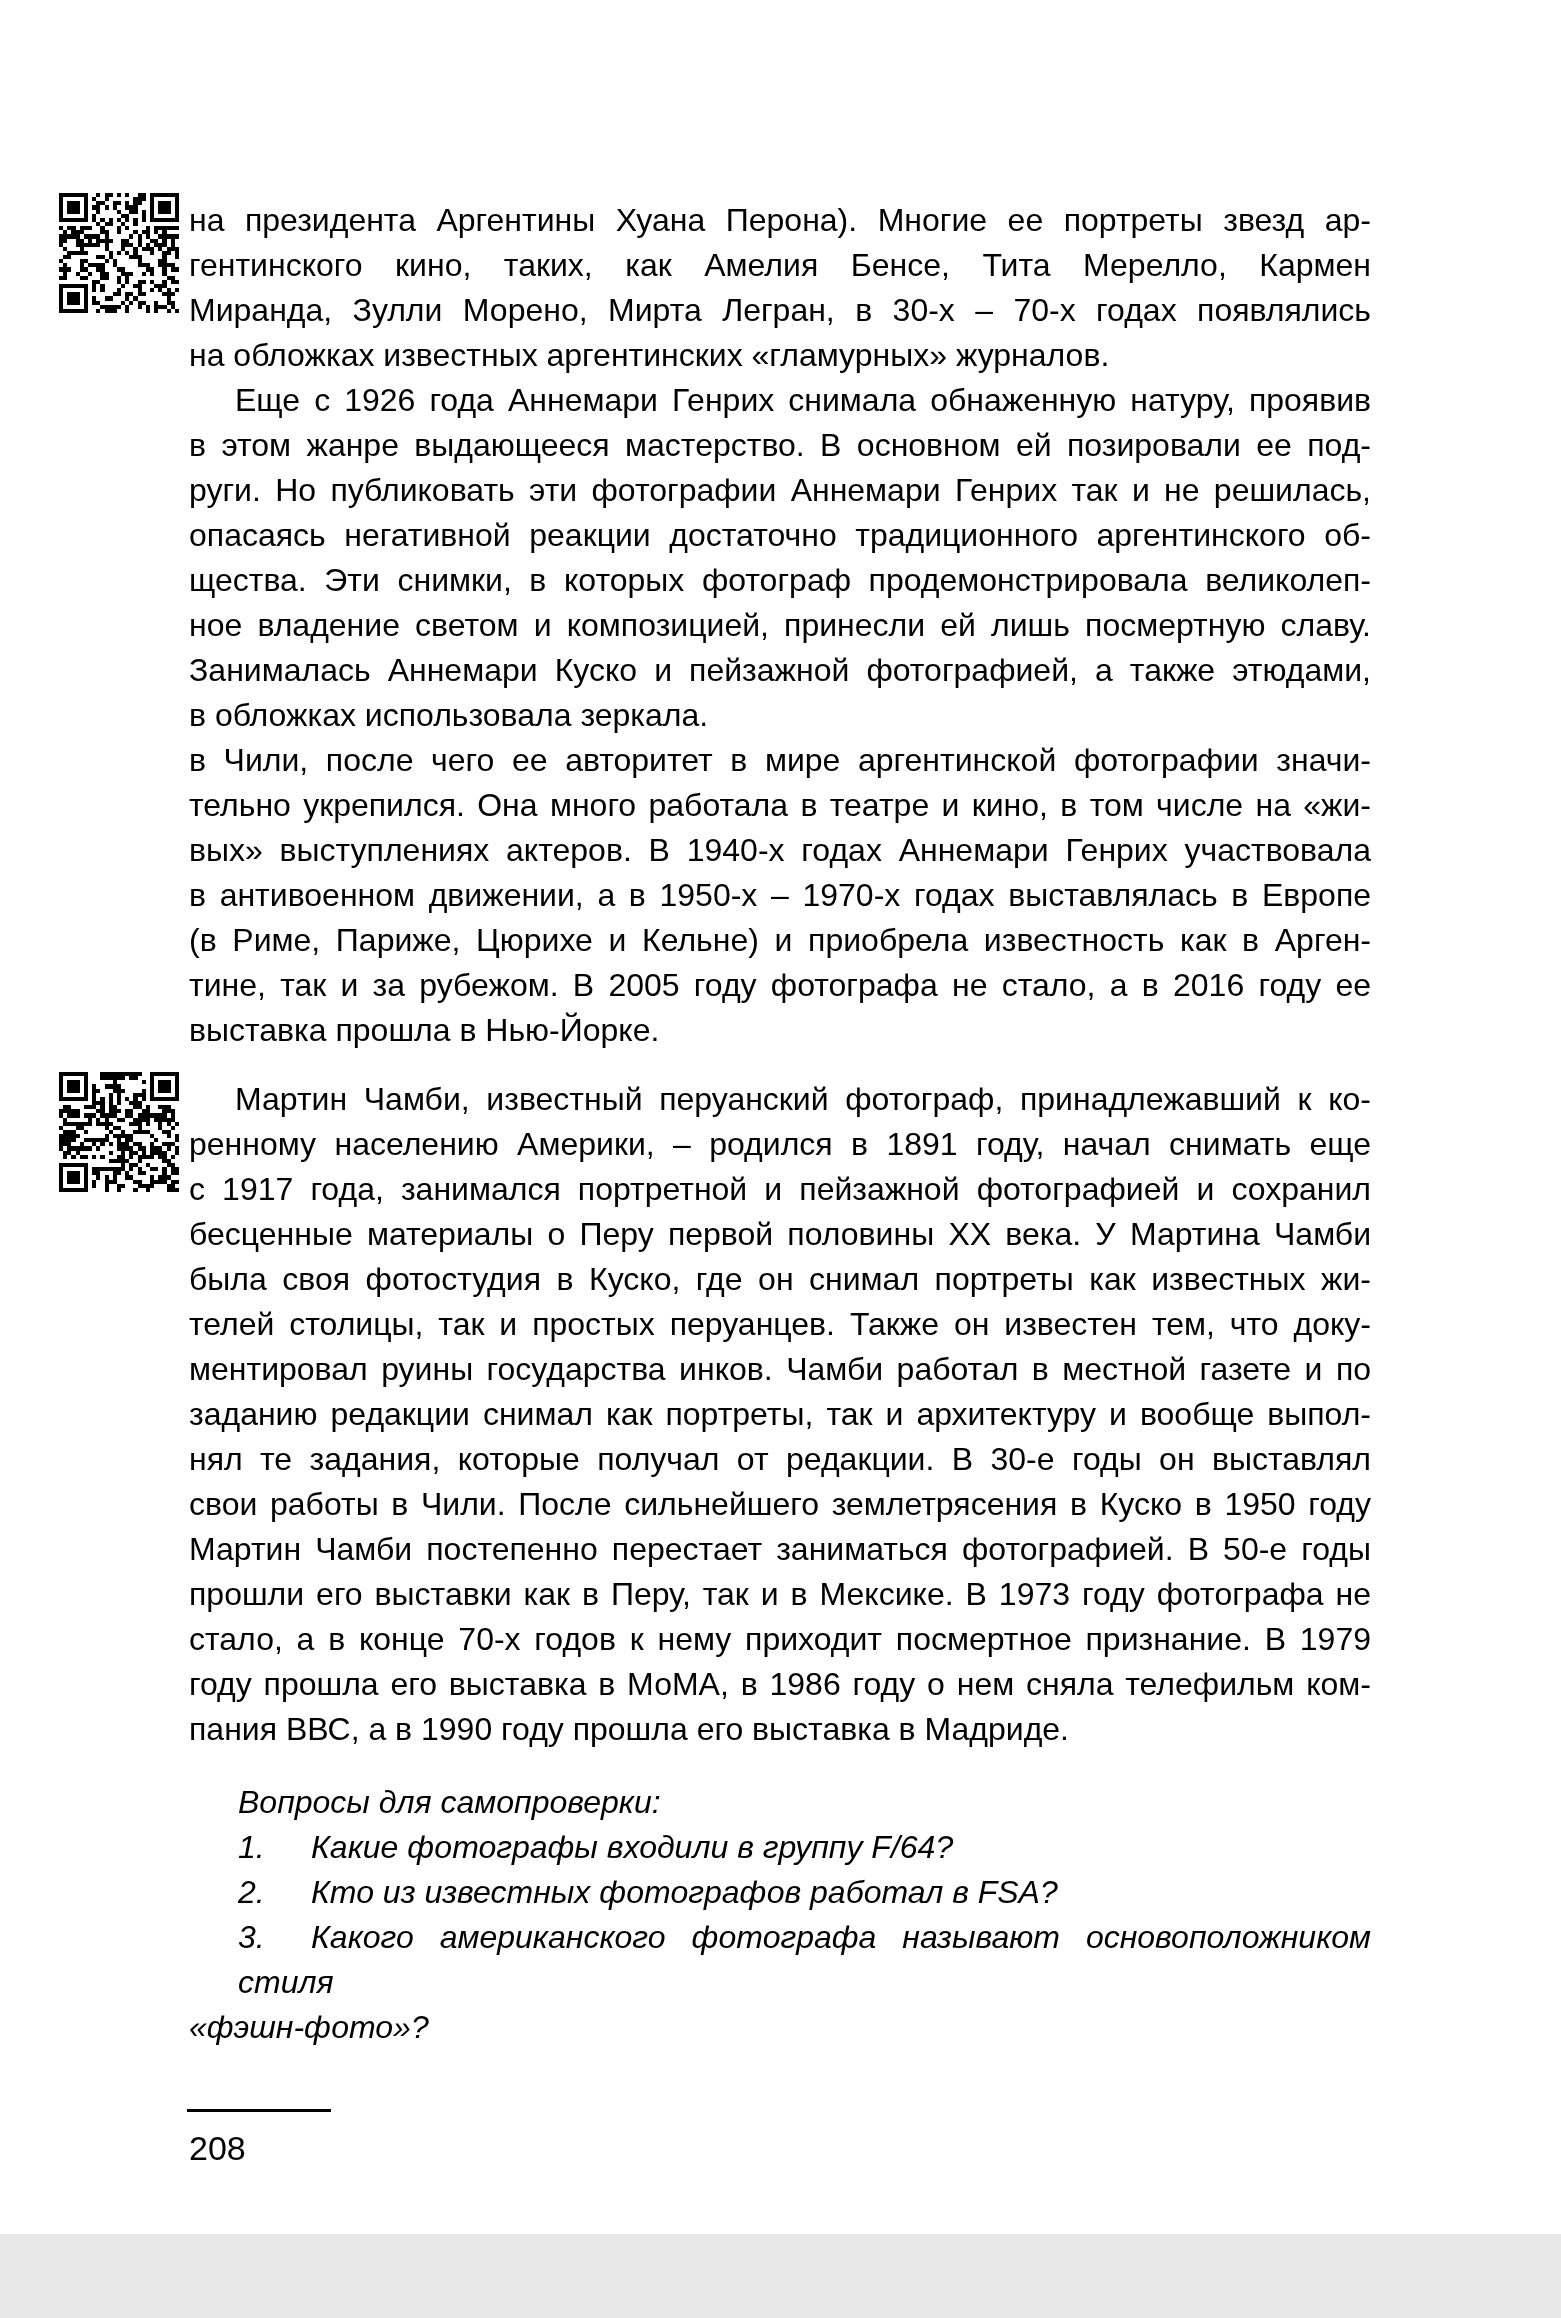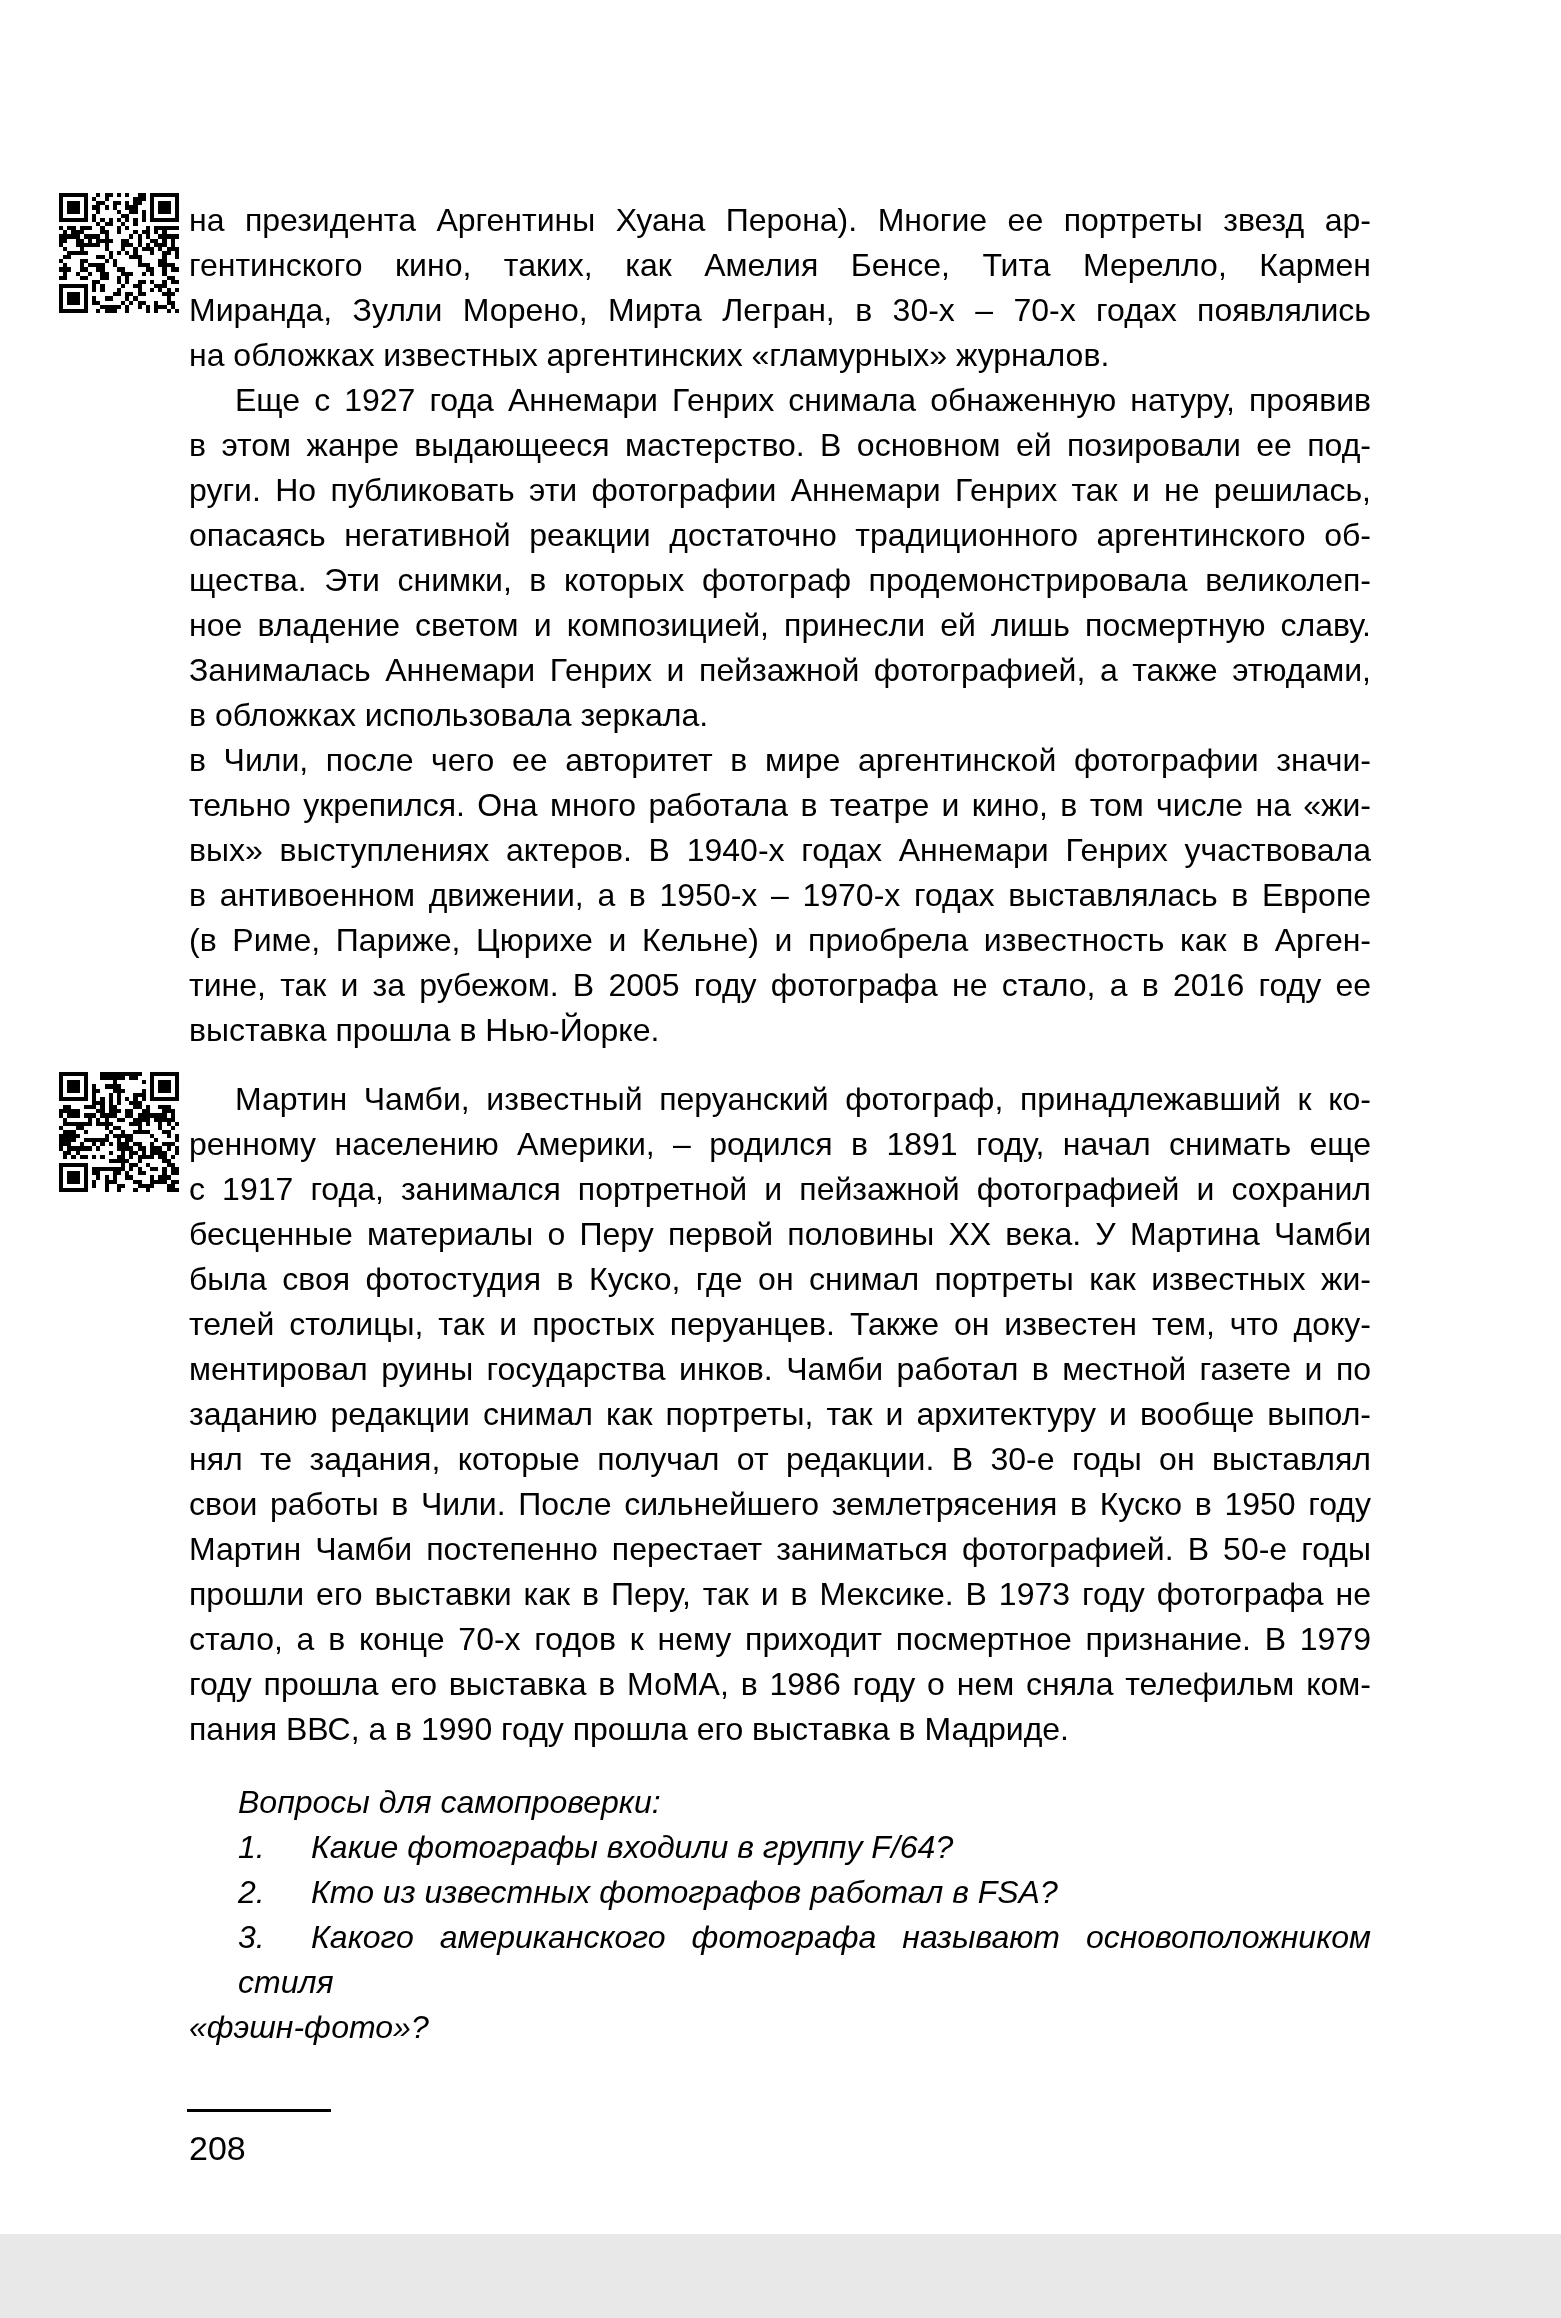--- a/index.html
+++ b/index.html
@@ -460,27 +460,27 @@
               <rect x="26" y="28" width="1" height="1"></rect>
               <rect x="28" y="28" width="1" height="1"></rect>
             </svg>
           </div>
           <div class="line">на президента Аргентины Хуана Перона). Многие ее портреты звезд ар-</div>
           <div class="line">гентинского кино, таких, как Амелия Бенсе, Тита Мерелло, Кармен</div>
           <div class="line">Миранда, Зулли Морено, Мирта Легран, в 30-х – 70-х годах появлялись</div>
           <div class="line last">на обложках известных аргентинских «гламурных» журналов.</div>
         </div>
         <div class="para">
-          <div class="line indent">Еще с 1927 года Аннемари Генрих снимала обнаженную натуру, проявив</div>
+          <div class="line indent">Еще с 1926 года Аннемари Генрих снимала обнаженную натуру, проявив</div>
           <div class="line">в этом жанре выдающееся мастерство. В основном ей позировали ее под-</div>
           <div class="line">руги. Но публиковать эти фотографии Аннемари Генрих так и не решилась,</div>
           <div class="line">опасаясь негативной реакции достаточно традиционного аргентинского об-</div>
           <div class="line">щества. Эти снимки, в которых фотограф продемонстрировала великолеп-</div>
           <div class="line">ное владение светом и композицией, принесли ей лишь посмертную славу.</div>
-          <div class="line">Занималась Аннемари Генрих и пейзажной фотографией, а также этюдами,</div>
+          <div class="line">Занималась Аннемари Куско и пейзажной фотографией, а также этюдами,</div>
           <div class="line last">в обложках использовала зеркала.</div>
         </div>
         <div class="para">
           <div class="line">в Чили, после чего ее авторитет в мире аргентинской фотографии значи-</div>
           <div class="line">тельно укрепился. Она много работала в театре и кино, в том числе на «жи-</div>
           <div class="line">вых» выступлениях актеров. В 1940-х годах Аннемари Генрих участвовала</div>
           <div class="line">в антивоенном движении, а в 1950-х – 1970-х годах выставлялась в Европе</div>
           <div class="line">(в Риме, Париже, Цюрихе и Кельне) и приобрела известность как в Арген-</div>
           <div class="line">тине, так и за рубежом. В 2005 году фотографа не стало, а в 2016 году ее</div>
           <div class="line last">выставка прошла в Нью-Йорке.</div>

